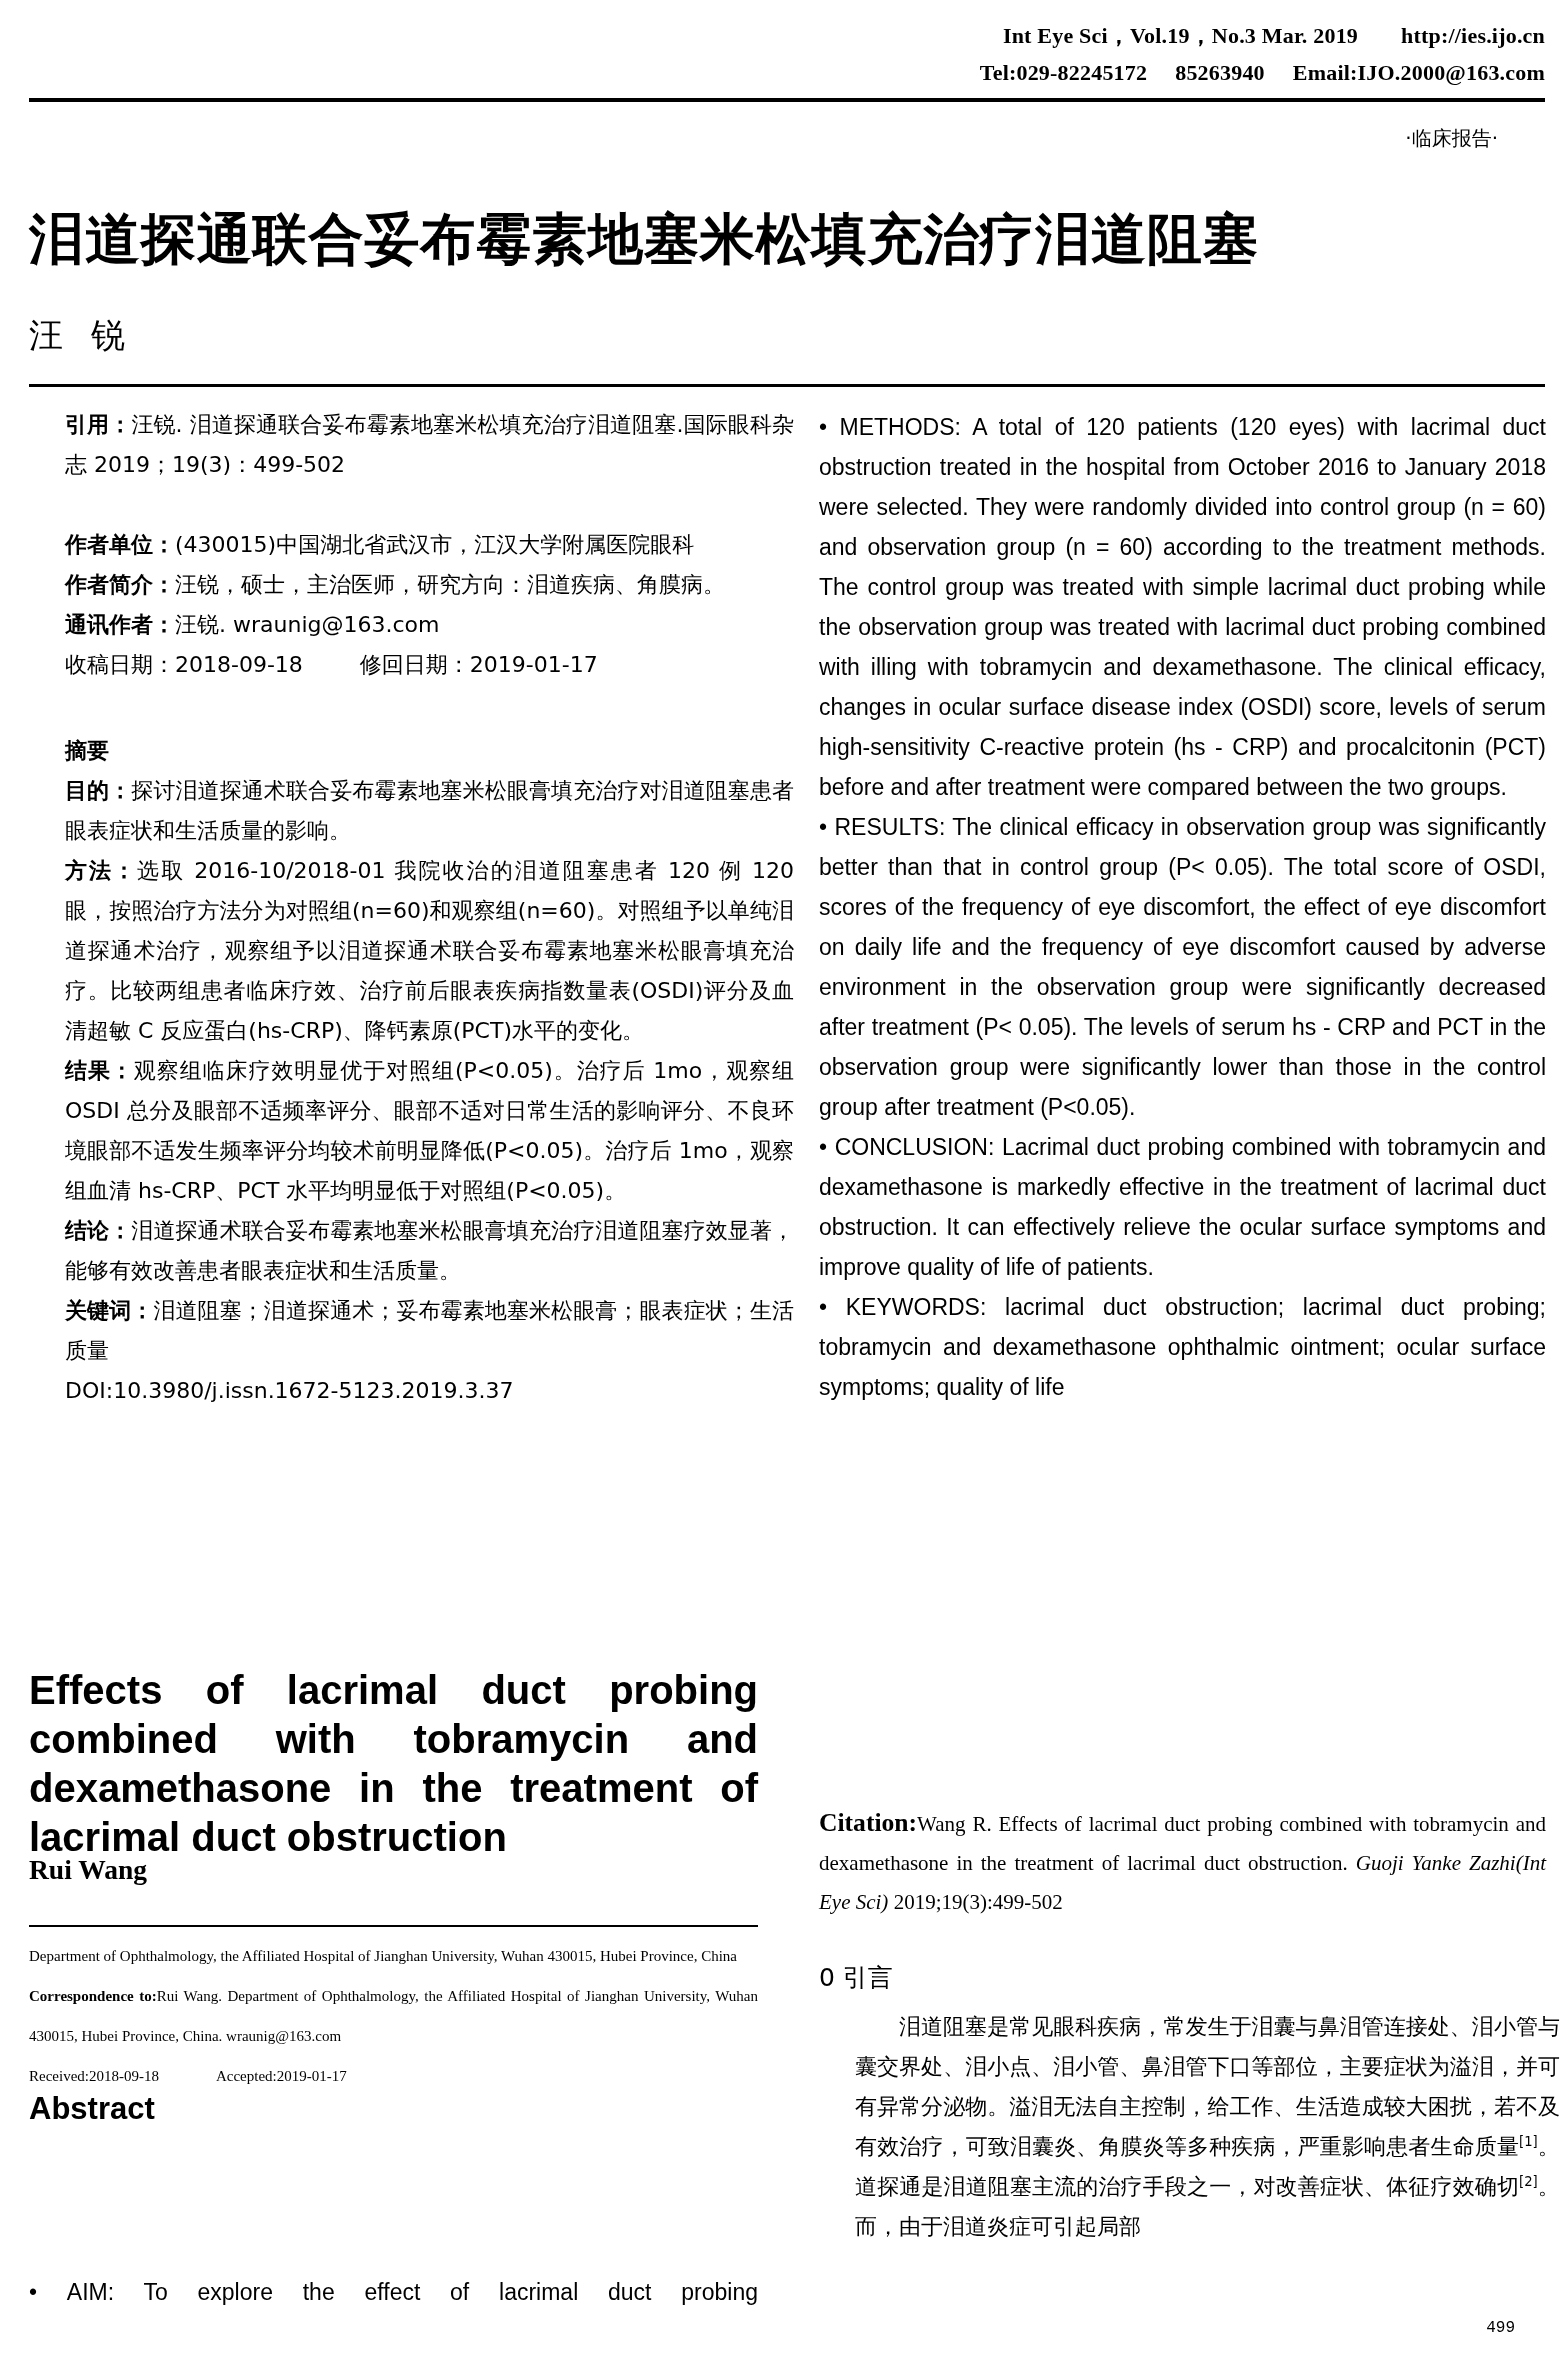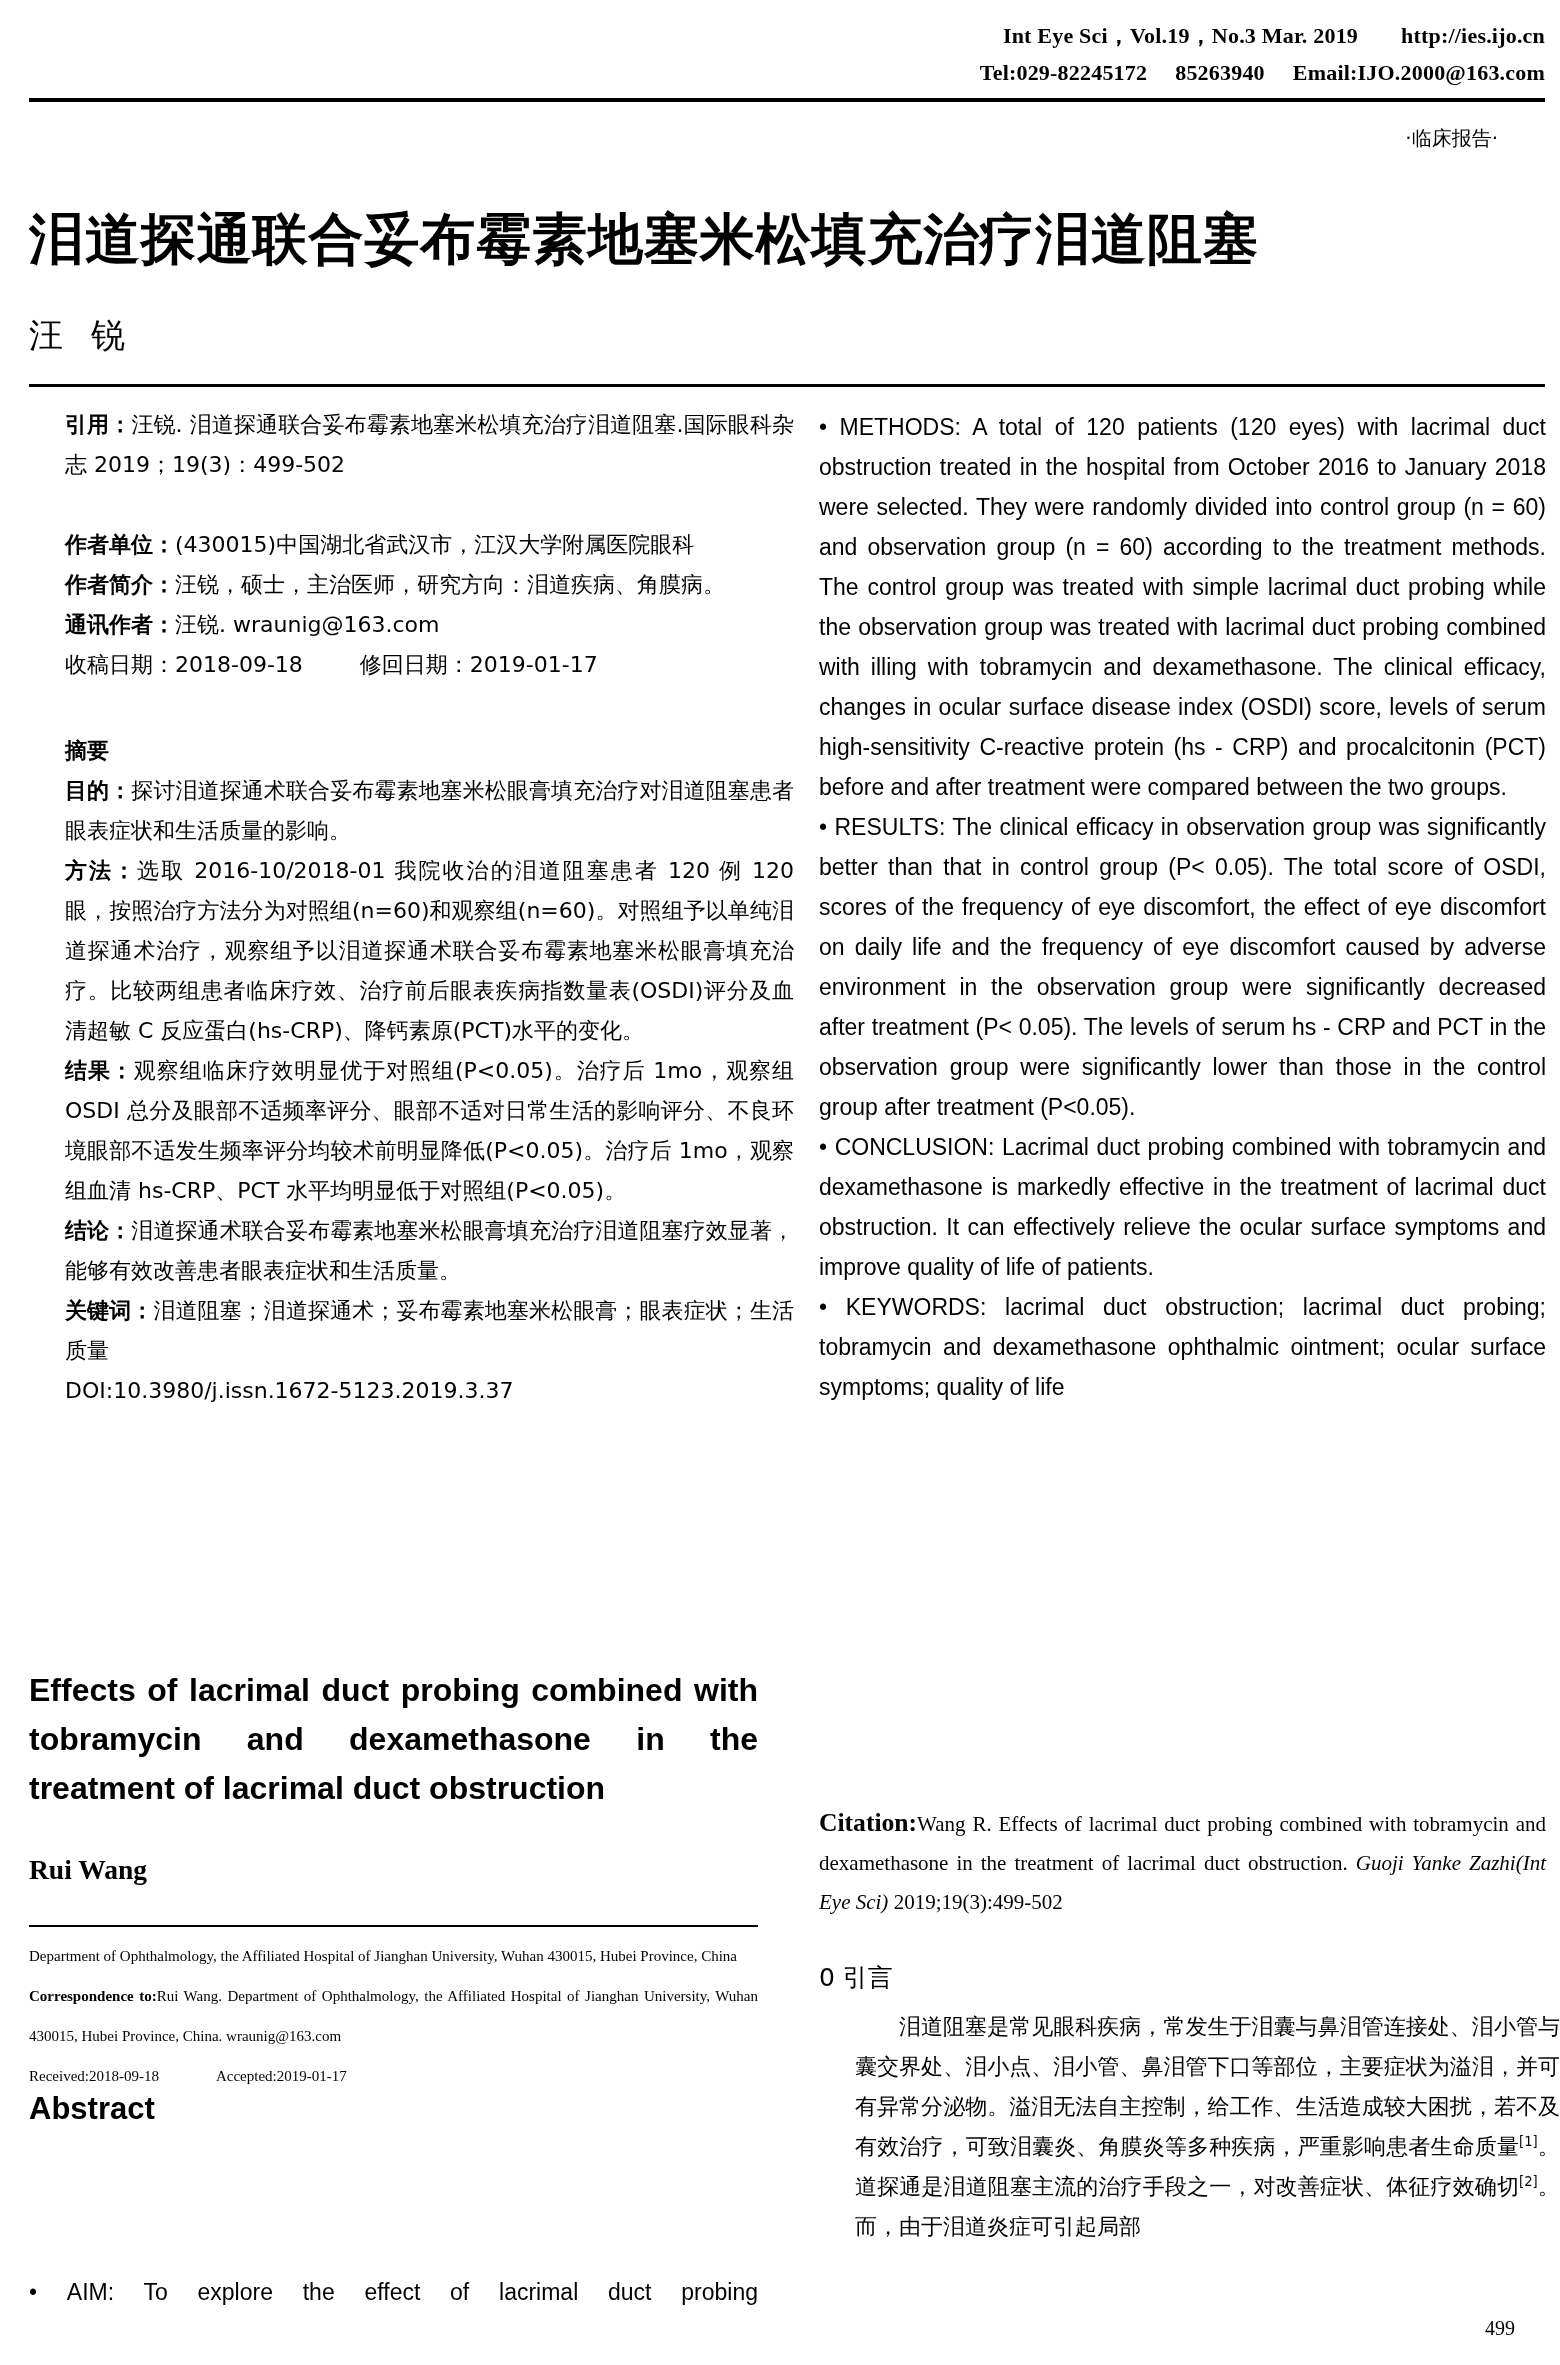--- a/index.html
+++ b/index.html
@@ -20,37 +20,37 @@
   .rule-mid { left: 29px; right: 15px; top: 384px; height: 2.8px; background: #000; }
 
   
   .col-l { left: 29px; width: 729px; }
   .col-r { left: 819px; width: 727px; }
   .cn { font-family: "DejaVu Sans", sans-serif; font-size: 22px; line-height: 40px; text-align: justify; margin-left: 36px; }
   .cn b { font-weight: bold; }
   .meta-cn { top: 405px; }
   .abs-cn { top: 731px; }
   .gap { height: 28px; }
-  .en-title { top: 1666px; font-family: "Liberation Sans", sans-serif; font-weight: bold; font-size: 32px; line-height: 49px; text-align: justify; text-align-last: left; }
+  .en-title { top: 1666px; font-family: "Liberation Sans", sans-serif; font-weight: bold; font-size: 40px; line-height: 49px; text-align: justify; text-align-last: left; }
   .en-author { top: 1851px; font-family: "Liberation Serif", serif; font-weight: bold; font-size: 27.5px; line-height: 38px; }
   .rule-left { left: 29px; width: 729px; top: 1925px; height: 2.4px; background: #000; }
   .aff { top: 1936px; font-family: "Liberation Serif", serif; font-size: 15px; line-height: 40px; text-align: justify; }
   .aff b { font-family: "Liberation Serif", serif; font-weight: bold; }
   .abs-head { top: 2087px; font-family: "Liberation Sans", sans-serif; font-weight: bold; font-size: 31px; line-height: 43px; }
   .en { font-family: "Liberation Sans", sans-serif; font-size: 23px; line-height: 40px; text-align: justify; }
   .aim { top: 2272px; }
 
   
   .r-abs { top: 407px; }
   .r-cite { top: 1803px; font-family: "Liberation Serif", serif; font-size: 21px; line-height: 39px; text-align: justify; }
   .r-cite b { font-weight: bold; font-size: 25.6px; margin-top: 12px; }
   .r-cite i { font-style: italic; }
   .intro-head { top: 1959px; font-family: "DejaVu Sans", sans-serif; font-size: 25px; line-height: 38px; }
   .intro { top: 2007px; text-indent: 2em; }
-  .page-num { right: 45px; top: 2314px; font-family: Liberation Serif, serif; font-size: 20px; line-height: 28px; }
+  .page-num { right: 45px; top: 2314px; font-family: Liberation Mono, monospace; font-size: 16px; line-height: 28px; }
   sup { font-size: 0.6em; line-height: 0; }
   .bullet::before { content: "\2022\00a0"; }
   .para { display: block; }
 </style>
 </head>
 <body>
 
 <div class="abs rh rh1">
   <span>Int Eye Sci，Vol.19，No.3 Mar. 2019</span><span class="rh-gap"></span><span>http://ies.ijo.cn</span>
 </div>

